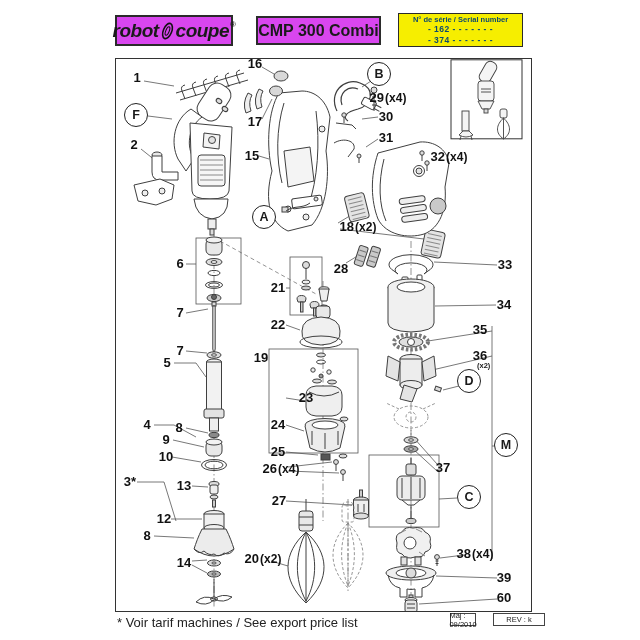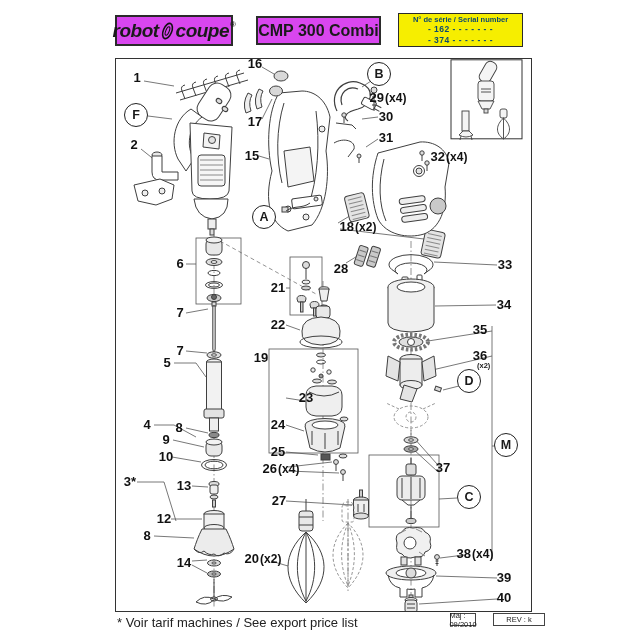--- a/index.html
+++ b/index.html
@@ -449,21 +449,21 @@
     <div class="callout" style="left: 386px; top: 116px;"><span>30</span></div>
     <div class="callout" style="left: 386px; top: 137px;"><span>31</span></div>
     <div class="callout" style="left: 449px; top: 156px;"><span>32</span><span class="qty">(x4)</span></div>
     <div class="callout" style="left: 505px; top: 264px;"><span>33</span></div>
     <div class="callout" style="left: 504px; top: 304px;"><span>34</span></div>
     <div class="callout" style="left: 480px; top: 329px; text-align: center;"><span>35</span></div>
     <div class="callout" style="left: 480px; top: 355px;"><span>36</span></div>
     <div class="callout" style="left: 443px; top: 467px;"><span>37</span></div>
     <div class="callout" style="left: 475px; top: 553px;"><span>38</span><span class="qty">(x4)</span></div>
     <div class="callout" style="left: 504px; top: 577px;"><span>39</span></div>
-    <div class="callout" style="left: 504px; top: 597px;"><span>40</span></div>
+    <div class="callout" style="left: 504px; top: 597px;"><span>60</span></div>
     <div class="letter" style="left: 136px; top: 115px;">
       <span>F</span>
     </div>
     <div class="letter" style="left: 264px; top: 217px;">
       <span>A</span>
     </div>
     <div class="letter" style="left: 379px; top: 74px;">
       <span>B</span>
     </div>
     <div class="letter" style="left: 469px; top: 497px;">

